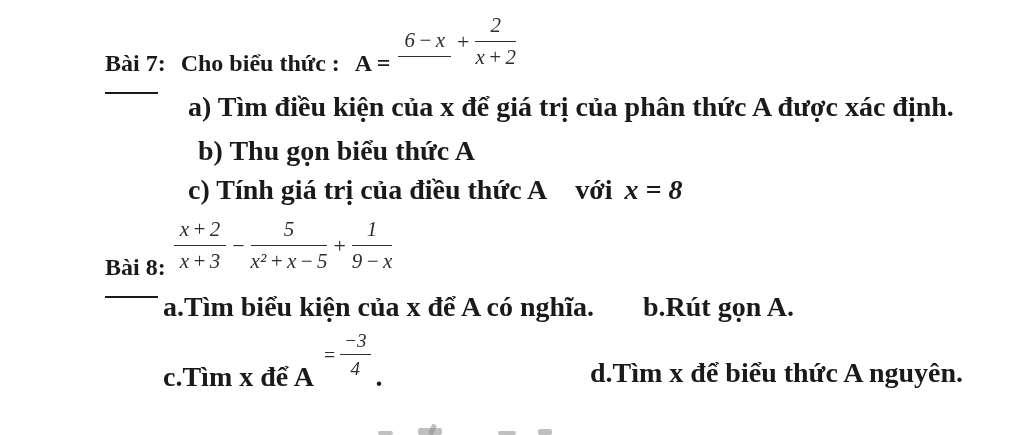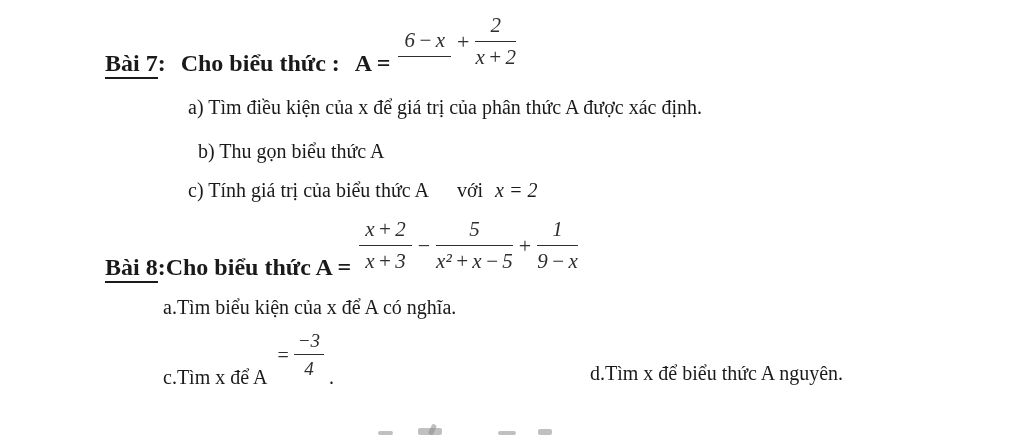--- a/index.html
+++ b/index.html
@@ -15,21 +15,21 @@
   .abs { position: absolute; }
 
   
   .btxt {
     font-weight: 700;
     font-size: 24px;
     line-height: 30px;
     white-space: nowrap;
     color: #1a1a1a;
   }
-  .ulabel { border-bottom: 2.4px solid #1a1a1a; padding-bottom: 1px; text-align: center; }
+  .ulabel { border-bottom: 2.4px solid #1a1a1a; padding-bottom: 16px; text-align: center; }
 
   
   .hrow { display: flex; align-items: flex-end; }
   .hrow .btxt { display: inline-block; }
   .gap-md { margin-left: 15px; }
 
   
   .math {
     font-family: "Liberation Serif", "DejaVu Serif", serif;
     font-weight: 400;
@@ -53,21 +53,21 @@
   }
   .frac .den {
     display: block;
     font-style: italic;
     line-height: 1.38;
     padding-top: 1px;
   }
   .op { margin: 0 6px; font-style: normal; font-size: 22px; }
 
   
-  .item { font-weight: 400; font-size: 20px; line-height: 30px; white-space: nowrap; }
+  .item { font-weight: 700; font-size: 28px; line-height: 30px; white-space: nowrap; }
   .imath { font-style: italic; margin-left: 12px; }
   .voi { margin-left: 28px; }
 
   
   .crow { display: flex; align-items: flex-end; }
   .cmath {
     display: inline-flex;
     align-items: center;
     margin-left: 10px;
     transform: translateY(-10px);
@@ -109,45 +109,45 @@
       <span class="frac">
         <span class="num">2</span>
         <span class="den">x + 2</span>
       </span>
     </span>
   </div>
 
   <div class="abs item" style="left:188px; top:92px;">a) Tìm điều kiện của x để giá trị của phân thức A được xác định.</div>
   <div class="abs item" style="left:198px; top:136px;">b) Thu gọn biểu thức A</div>
   <div class="abs item" style="left:188px; top:175px;">
-    <span>c) Tính giá trị của biểu thức A</span><span class="voi">với</span><span class="imath">x = 2</span>
+    <span>c) Tính giá trị của điều thức A</span><span class="voi">với</span><span class="imath">x = 8</span>
   </div>
 
   <div class="abs hrow" style="left:105px; top:222px;">
     <span class="btxt"><span class="ulabel">Bài 8</span><span>:</span></span>
-    <span class="btxt">Cho biểu thức A =</span>
     <span class="math formula">
       <span class="frac">
         <span class="num">x + 2</span>
         <span class="den">x + 3</span>
       </span>
       <span class="op">−</span>
       <span class="frac">
         <span class="num">5</span>
         <span class="den">x² + x − 5</span>
       </span>
       <span class="op">+</span>
       <span class="frac">
         <span class="num">1</span>
         <span class="den">9 − x</span>
       </span>
     </span>
   </div>
 
   <div class="abs item" style="left:163px; top:292px;">a.Tìm biểu kiện của x để A có nghĩa.</div>
+  <div class="abs item" style="left:643px; top:292px;">b.Rút gọn A.</div>
 
   <div class="abs crow" style="left:163px; top:338px;">
     <span class="item">c.Tìm x để A</span>
     <span class="math cmath">
       <span class="eq">=</span>
       <span class="frac">
         <span class="num">−3</span>
         <span class="den">4</span>
       </span>
     </span>

